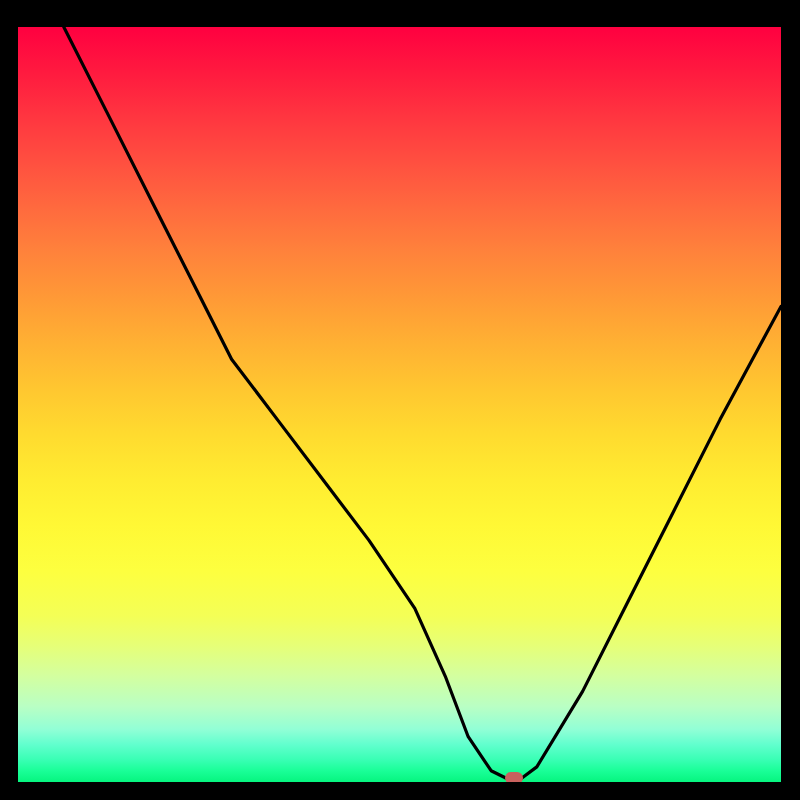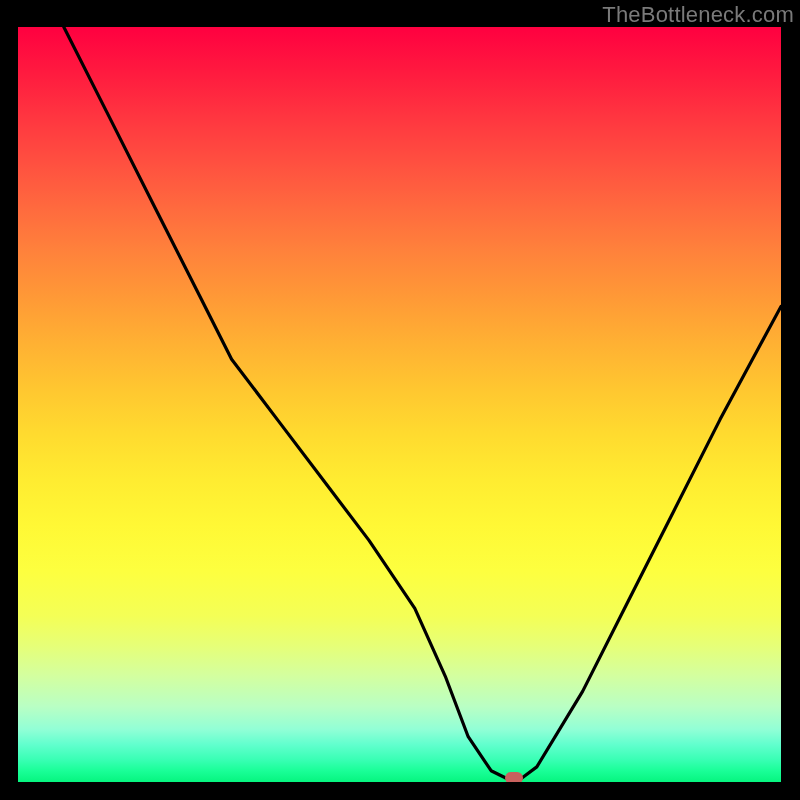--- a/index.html
+++ b/index.html
@@ -77,21 +77,20 @@
     font-size: 22px;
     letter-spacing: 0.2px;
     user-select: none;
   }
 </style>
 </head>
 <body>
 
 <div class="frame">
 
-  <div class="watermark">TheBottleneck.com</div>
 
   <div class="plot">
     <div class="gradient"></div>
 
     <svg class="curve-line" viewBox="0 0 763 755" preserveAspectRatio="none">
       <path fill="none" stroke="#000" stroke-width="3.2" stroke-linejoin="round" stroke-linecap="round" d="M45.8 0.0 L91.6 90.6 L137.3 181.2 L183.1 271.8 L213.6 332.2 L259.4 392.6 L305.2 453.0 L351.0 513.4 L396.8 581.4 L427.3 649.3 L450.2 709.7 L473.1 743.7 L488.3 751.2 L503.6 751.2 L518.8 739.9 L564.6 664.4 L610.4 573.8 L656.2 483.2 L702.0 392.6 L763.0 279.4"></path>
     </svg>
 
     <div class="marker" style="left:495.9px; top:751.2px;"></div>
   </div>

